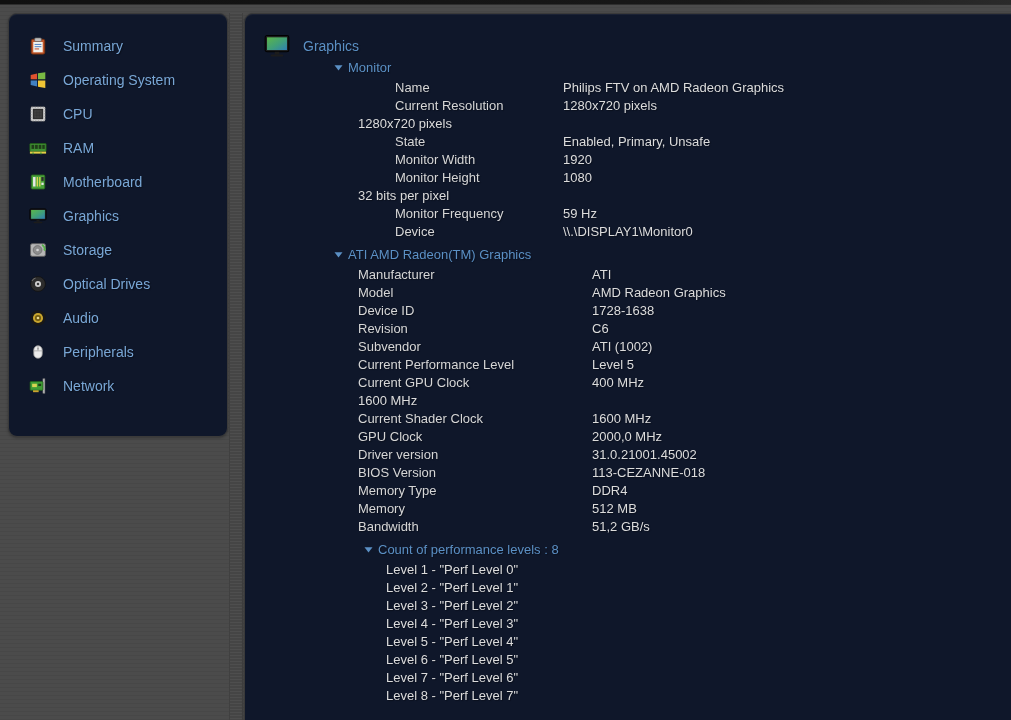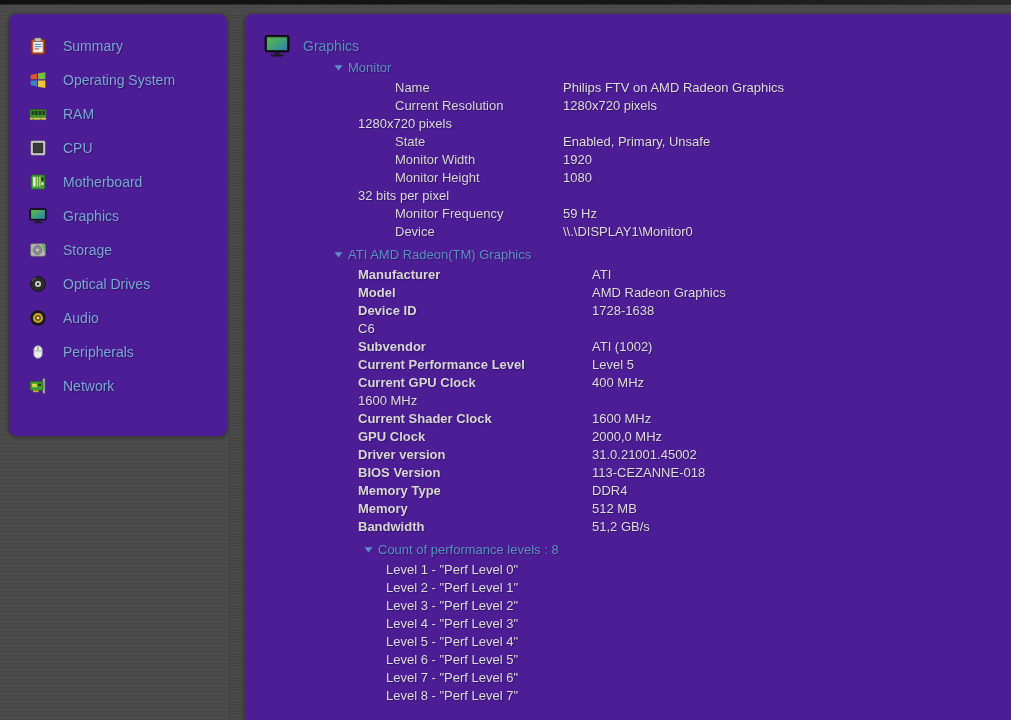--- a/index.html
+++ b/index.html
@@ -10,21 +10,21 @@
     background:repeating-linear-gradient(180deg,#4b4b4b 0px,#4b4b4b 3px,#474747 3px,#474747 4px);
     color:#d9d9d9;
   }
   .top-strip {
     position:absolute; left:0; top:0; width:1011px; height:5px;
     background:linear-gradient(90deg,#101010 0%,#181818 70%,#2a2a2a 100%);
     border-bottom:1px solid #2e2e2e;
   }
   .panel {
     position:absolute;
-    background:#4c1d95;
+    background:#0f172a;
     border:1px solid #3a3a3a;
     border-radius:9px;
     box-shadow:inset 0 1px 0 rgba(255,255,255,0.05), 0 1px 3px rgba(0,0,0,0.3);
   }
   .sidebar-panel { left:8px; top:13px; width:220px; height:424px; padding-top:15px; }
   .splitter {
     position:absolute; left:229px; top:13px; width:14px; height:707px;
     background:repeating-linear-gradient(180deg,#4e4e4e 0px,#4e4e4e 1px,#454545 1px,#454545 3px);
     border-left:1px solid #404040; border-right:1px solid #404040;
     cursor:col-resize;
@@ -69,21 +69,21 @@
   }
   .section-header { margin-left:89px; }
   .perf-header { margin-left:119px; margin-top:0; }
   .tri { display:inline-block; width:9px; height:9px; margin-right:5px; }
   .tri svg { display:block; }
   .rows { margin-left:113px; margin-top:3px; margin-bottom:4px; }
   .info-row { display:flex; height:18px; line-height:18px; font-size:13px; white-space:nowrap; }
   .info-label { color:#d6d6d6; text-shadow:1px 1px 1px rgba(0,0,0,0.3); }
   .info-value { color:#dcdcdc; text-shadow:1px 1px 1px rgba(0,0,0,0.3); }
   .section-0 .info-label { width:168px;margin-left:37px; }
-  .section-1 .info-label { width:234px;font-weight:bold; }
+  .section-1 .info-label { width:234px; }
   .perf-levels { margin-left:141px; margin-top:3px; }
   .perf-level { height:18px; line-height:18px; font-size:13px; color:#dcdcdc;
     text-shadow:1px 1px 1px rgba(0,0,0,0.3); white-space:nowrap; }
 </style>
 </head>
 <body>
 
 <div class="top-strip"></div>
 
 <div class="panel sidebar-panel" id="sidebar">
@@ -104,49 +104,49 @@
   <div class="sidebar-item">
     <span class="icon">
         <svg viewBox="0 0 16 16">
           <path d="M1.5 3.6 L7.2 2.3 V7.4 H1.5 Z" fill="#e0532f"></path>
           <path d="M8 2.1 L14.5 1 V7.4 H8 Z" fill="#79ba43"></path>
           <path d="M1.5 8.5 H7.2 V13.7 L1.5 12.4 Z" fill="#4180c1"></path>
           <path d="M8 8.5 H14.5 V15 L8 13.9 Z" fill="#f0c535"></path>
         </svg>
       </span>
     <span class="label">Operating System</span>
+  </div>
+
+  <div class="sidebar-item">
+    <span class="icon">
+        <svg viewBox="0 0 16 16">
+          <rect x="1.6" y="1.6" width="12.8" height="12.8" rx="1" fill="#d4d4d4"></rect>
+          <rect x="1.6" y="1.6" width="12.8" height="12.8" rx="1" fill="none" stroke="#5a5a5a" stroke-width="0.8" stroke-dasharray="1.2 1.2"></rect>
+          <rect x="3.4" y="3.4" width="9.2" height="9.2" fill="#2e2e2e"></rect>
+          <rect x="4.8" y="4.8" width="6.4" height="6.4" fill="#4d4d4d"></rect>
+          <path d="M6.4 4.8v6.4 M8 4.8v6.4 M9.6 4.8v6.4 M4.8 6.4h6.4 M4.8 8h6.4 M4.8 9.6h6.4" stroke="#2e2e2e" stroke-width="0.6"></path>
+        </svg>
+      </span>
+    <span class="label">CPU</span>
   </div>
 
   <div class="sidebar-item">
     <span class="icon">
         <svg viewBox="0 0 16 16">
           <rect x="0.8" y="4" width="14.4" height="7.2" rx="0.6" fill="#3f8f33" stroke="#235c1a" stroke-width="0.7"></rect>
           <rect x="2.2" y="5.2" width="2.4" height="3.6" fill="#1f3d18"></rect>
           <rect x="5.4" y="5.2" width="2.4" height="3.6" fill="#1f3d18"></rect>
           <rect x="8.6" y="5.2" width="2.4" height="3.6" fill="#1f3d18"></rect>
           <rect x="11.8" y="5.2" width="2.2" height="3.6" fill="#1f3d18"></rect>
           <rect x="0.8" y="11.2" width="14.4" height="1.8" fill="#e3cf45"></rect>
           <rect x="3" y="12" width="1.2" height="1.6" fill="#3f8f33"></rect>
           <rect x="10" y="12" width="1.2" height="1.6" fill="#3f8f33"></rect>
         </svg>
       </span>
     <span class="label">RAM</span>
-  </div>
-
-  <div class="sidebar-item">
-    <span class="icon">
-        <svg viewBox="0 0 16 16">
-          <rect x="1.6" y="1.6" width="12.8" height="12.8" rx="1" fill="#d4d4d4"></rect>
-          <rect x="1.6" y="1.6" width="12.8" height="12.8" rx="1" fill="none" stroke="#5a5a5a" stroke-width="0.8" stroke-dasharray="1.2 1.2"></rect>
-          <rect x="3.4" y="3.4" width="9.2" height="9.2" fill="#2e2e2e"></rect>
-          <rect x="4.8" y="4.8" width="6.4" height="6.4" fill="#4d4d4d"></rect>
-          <path d="M6.4 4.8v6.4 M8 4.8v6.4 M9.6 4.8v6.4 M4.8 6.4h6.4 M4.8 8h6.4 M4.8 9.6h6.4" stroke="#2e2e2e" stroke-width="0.6"></path>
-        </svg>
-      </span>
-    <span class="label">CPU</span>
   </div>
 
   <div class="sidebar-item">
     <span class="icon">
         <svg viewBox="0 0 16 16">
           <rect x="2" y="1.8" width="12" height="12.4" rx="1" fill="#4aa33c" stroke="#2a6b1f" stroke-width="0.8"></rect>
           <rect x="3.6" y="3.6" width="2.2" height="8.4" fill="#e8e8e8"></rect>
           <rect x="6.8" y="3.6" width="1.2" height="8.4" fill="#d8d452"></rect>
           <rect x="9" y="3.6" width="1.2" height="8.4" fill="#d8d452"></rect>
           <rect x="11" y="3.6" width="2" height="3.4" fill="#2d2d2d"></rect>
@@ -334,20 +334,21 @@
     <span class="info-label">Model</span>
     <span class="info-value">AMD Radeon Graphics</span>
   </div>
 
   <div class="info-row">
     <span class="info-label">Device ID</span>
     <span class="info-value">1728-1638</span>
   </div>
 
   <div class="info-row">
+    <span class="info-label">Revision</span>
     <span class="info-value">C6</span>
   </div>
 
   <div class="info-row">
     <span class="info-label">Subvendor</span>
     <span class="info-value">ATI (1002)</span>
   </div>
 
   <div class="info-row">
     <span class="info-label">Current Performance Level</span>

